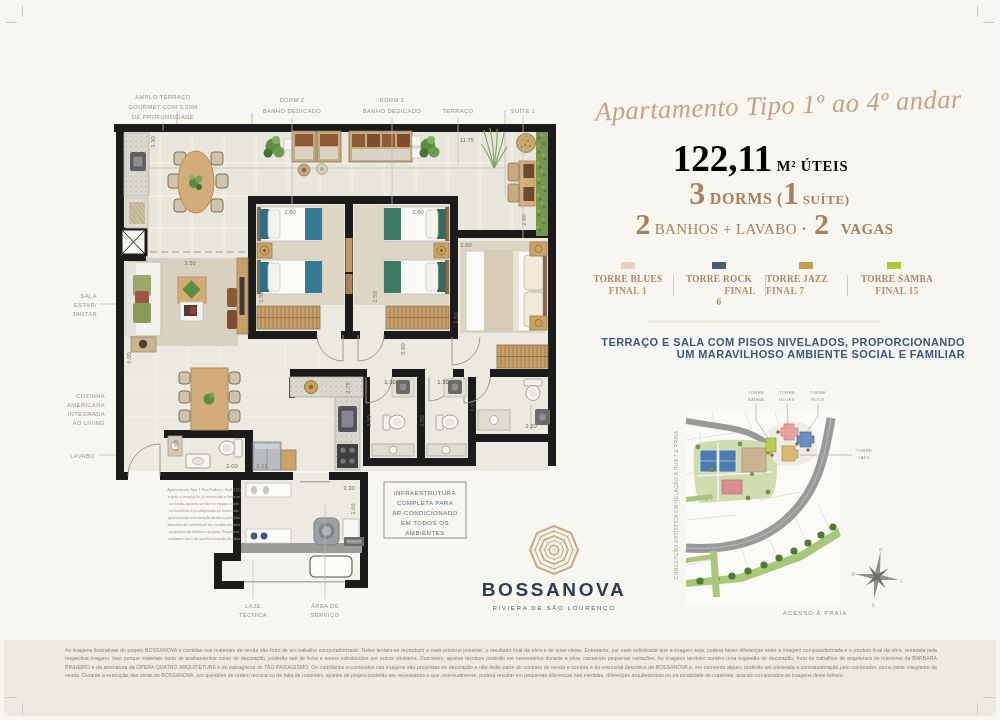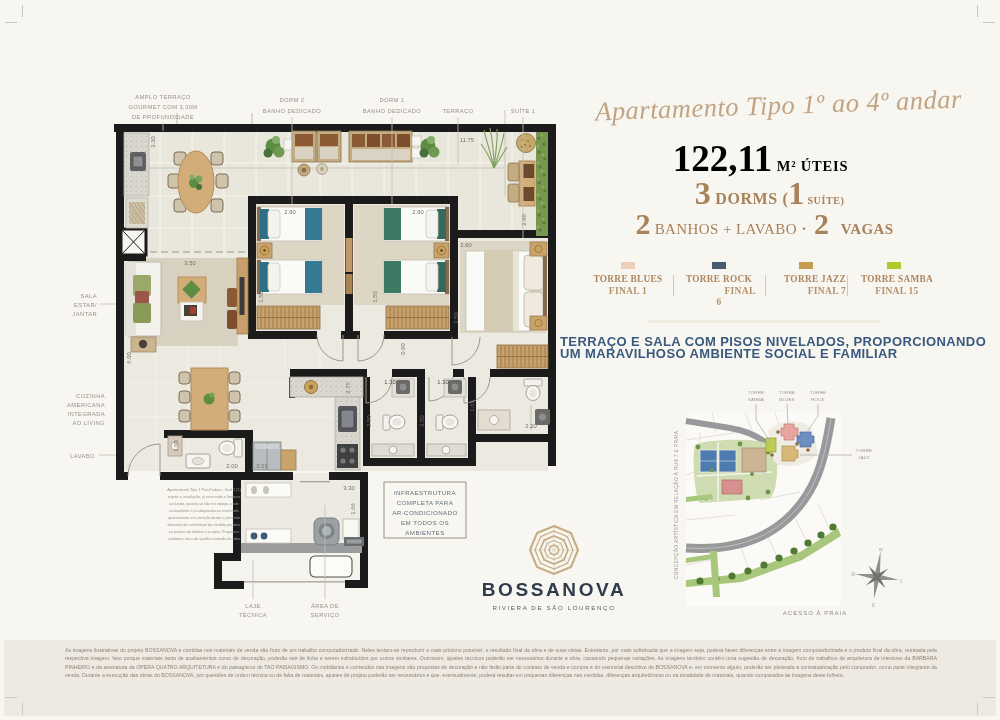--- a/index.html
+++ b/index.html
@@ -855,50 +855,50 @@
 
 <div class="abs" style="left:580px;top:0;width:420px;height:720px;">
 
 <div class="abs" style="left:-4px;top:90px;width:405px;text-align:center;font-family:'Liberation Serif',serif;font-style:italic;font-size:26.5px;color:#c2a382;transform:rotate(-2deg);letter-spacing:0.5px;white-space:nowrap;">Apartamento Tipo 1º ao 4º andar</div>
 
 <div class="abs" style="left:-22px;top:137px;width:405px;text-align:center;font-family:'Liberation Serif',serif;color:#000000;white-space:nowrap;">
 <span style="font-size:37px;font-weight:bold;">122,11</span><span style="font-size:14.5px;font-weight:bold;letter-spacing:0.8px;"> M² ÚTEIS</span>
 </div>
 
 <div class="abs" style="left:-13px;top:175px;width:405px;text-align:center;font-family:'Liberation Serif',serif;color:#a8825a;white-space:nowrap;">
-<span style="font-size:32px;font-weight:bold;">3</span><span style="font-size:16px;font-weight:bold;letter-spacing:0.6px;"> DORMS (</span><span style="font-size:32px;font-weight:bold;">1</span><span style="font-size:10px;font-weight:bold;letter-spacing:0.6px;margin-top:47px;"> SUÍTE)</span>
+<span style="font-size:32px;font-weight:bold;">3</span><span style="font-size:16px;font-weight:bold;letter-spacing:0.6px;"> DORMS (</span><span style="font-size:32px;font-weight:bold;">1</span><span style="font-size:13px;font-weight:bold;letter-spacing:0.6px;margin-top:47px;"> SUÍTE)</span>
 </div>
 
 <div class="abs" style="left:-18px;top:207px;width:405px;text-align:center;font-family:'Liberation Serif',serif;color:#a8825a;white-space:nowrap;">
 <span style="font-size:30px;font-weight:bold;">2</span><span style="font-size:15px;font-weight:normal;letter-spacing:0.4px;"> BANHOS + LAVABO </span><span style="font-size:16px;font-weight:bold;">·</span><span style="font-size:30px;font-weight:bold;"> 2</span><span style="font-size:15px;font-weight:bold;letter-spacing:0.4px;margin-left:8px;"> VAGAS</span>
 </div>
 
 <div class="abs" style="left:41px;top:262px;width:14px;height:7px;background:#ecd0ba;"></div>
 
 <div class="abs" style="left:132px;top:262px;width:14px;height:7px;background:#4a5d6e;"></div>
 
 <div class="abs" style="left:219px;top:262px;width:14px;height:7px;background:#c79b52;"></div>
 
 <div class="abs" style="left:307px;top:262px;width:14px;height:7px;background:#b0c92f;"></div>
 
 <div class="abs" style="left:8px;top:274px;width:80px;text-align:center;font-family:'Liberation Serif',serif;font-weight:bold;color:#ad8660;font-size:9.3px;line-height:11.5px;letter-spacing:0.3px;">TORRE BLUES<br><span style="font-size:9.5px;color:#b5916c;">FINAL 1</span></div>
 
 <div class="abs" style="left:99px;top:274px;width:80px;text-align:center;font-family:'Liberation Serif',serif;font-weight:bold;color:#ad8660;font-size:9.3px;line-height:11.5px;letter-spacing:0.3px;">TORRE ROCK<br><span style="font-size:9.5px;color:#b5916c;margin-left:42px;">FINAL 6</span></div>
 
-<div class="abs" style="left:186px;top:274px;width:80px;text-align:right;font-family:'Liberation Serif',serif;font-weight:bold;color:#ad8660;font-size:9.3px;line-height:11.5px;letter-spacing:0.3px;">TORRE JAZZ<br><span style="font-size:9.5px;color:#b5916c;">FINAL 7</span></div>
+<div class="abs" style="left:186px;top:274px;width:80px;text-align:left;font-family:'Liberation Serif',serif;font-weight:bold;color:#ad8660;font-size:9.3px;line-height:11.5px;letter-spacing:0.3px;">TORRE JAZZ<br><span style="font-size:9.5px;color:#b5916c;">FINAL 7</span></div>
 
 <div class="abs" style="left:275px;top:274px;width:84px;text-align:center;font-family:'Liberation Serif',serif;font-weight:bold;color:#ad8660;font-size:9.3px;line-height:11.5px;letter-spacing:0.3px;">TORRE SAMBA<br><span style="font-size:9.5px;color:#b5916c;">FINAL 15</span></div>
 
 <div class="abs" style="left:93px;top:275px;width:1px;height:21px;background:#cfcac2;"></div>
 <div class="abs" style="left:185px;top:275px;width:1px;height:21px;background:#cfcac2;"></div>
 <div class="abs" style="left:267px;top:275px;width:1px;height:21px;background:#cfcac2;"></div>
 
 <div class="abs" style="left:68px;top:320px;width:232px;height:3px;background:#edeadf;border-radius:2px;"></div>
 
-<div class="abs" style="left:-20px;top:336px;width:405px;text-align:left;font-weight:bold;font-size:13px;line-height:12.3px;color:#395a7e;letter-spacing:0.4px;white-space:nowrap;">TERRAÇO E SALA COM PISOS NIVELADOS, PROPORCIONANDO<br>UM MARAVILHOSO AMBIENTE SOCIAL E FAMILIAR</div>
+<div class="abs" style="left:-20px;top:336px;width:405px;text-align:right;font-weight:bold;font-size:11px;line-height:12.3px;color:#395a7e;letter-spacing:0.4px;white-space:nowrap;">TERRAÇO E SALA COM PISOS NIVELADOS, PROPORCIONANDO<br>UM MARAVILHOSO AMBIENTE SOCIAL E FAMILIAR</div>
 </div>
 
 <div class="abs" style="left:4px;top:640px;width:992px;height:76px;background:#eeeae1;"></div>
 
 <div class="abs" style="left:65px;top:646px;width:872px;font-size:5.2px;line-height:8.3px;color:#8d847a;text-align:justify;">
 As imagens ilustrativas do projeto BOSSANOVA e contidas nos materiais de venda são fruto de um trabalho computadorizado. Neles tentam-se reproduzir o mais próximo possível, o resultado final da obra e de suas vistas. Entretanto, por mais sofisticada que a imagem seja, poderá haver diferenças entre a imagem computadorizada e o produto final da obra, retratada pela respectiva imagem. Isso porque materiais tanto de acabamentos como de decoração, poderão sair de linha e serem substituídos por outros similares. Outrossim, ajustes técnicos poderão ser necessários durante a obra, causando pequenas variações. As imagens também contêm uma sugestão de decoração, fruto de trabalhos de arquitetura de interiores da BARBARA PINHEIRO e da assinatura da OPERA QUATRO ARQUITETURA e do paisagismo do TAO PAISAGISMO. Os mobiliários e conteúdos nas imagens são propostas de decoração e não farão parte do contrato de venda e compra e do memorial descritivo de BOSSANOVA e, em momento algum, poderão ser pleiteada a contratualização pelo comprador, como parte integrante da venda. Durante a execução das obras do BOSSANOVA, por questões de ordem técnica ou de falta de materiais, ajustes de projeto poderão ser necessários e que, eventualmente, poderá resultar em pequenas diferenças nas medidas, diferenças arquitetônicas ou na tonalidade de materiais, quando comparados às imagens deste folheto.
 </div>
 
 <div>
 <div class="abs" style="left:22px;top:5px;width:1px;height:12px;background:#c9c9c9;"></div>

